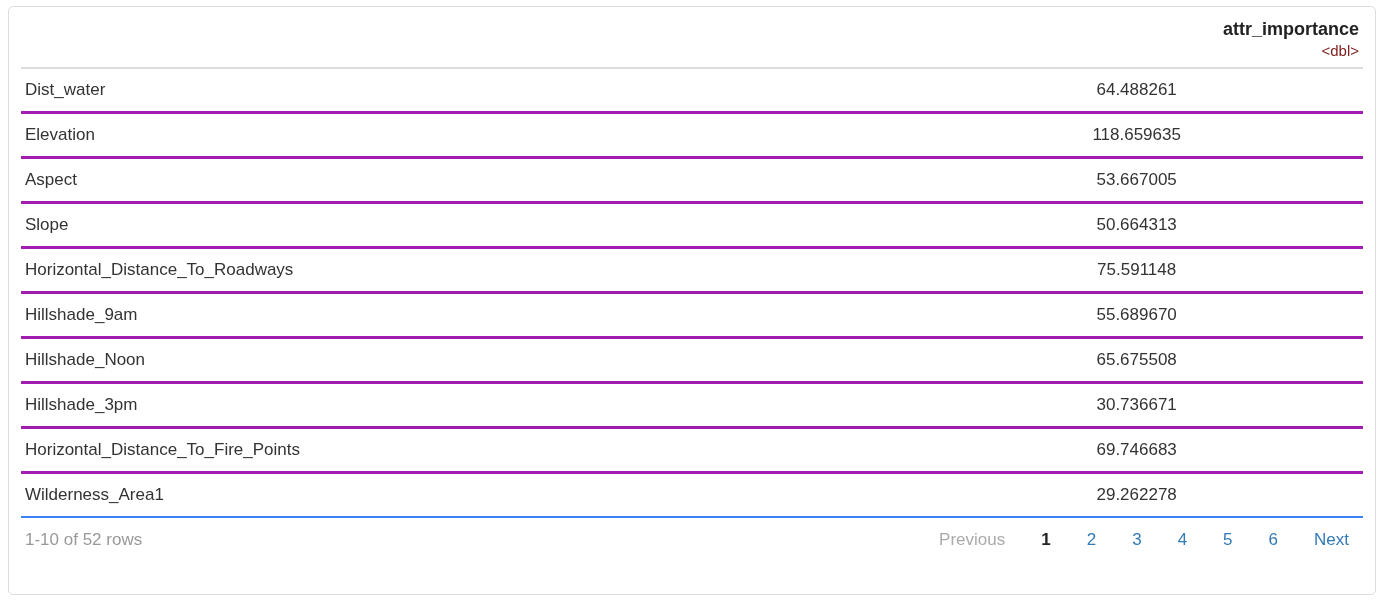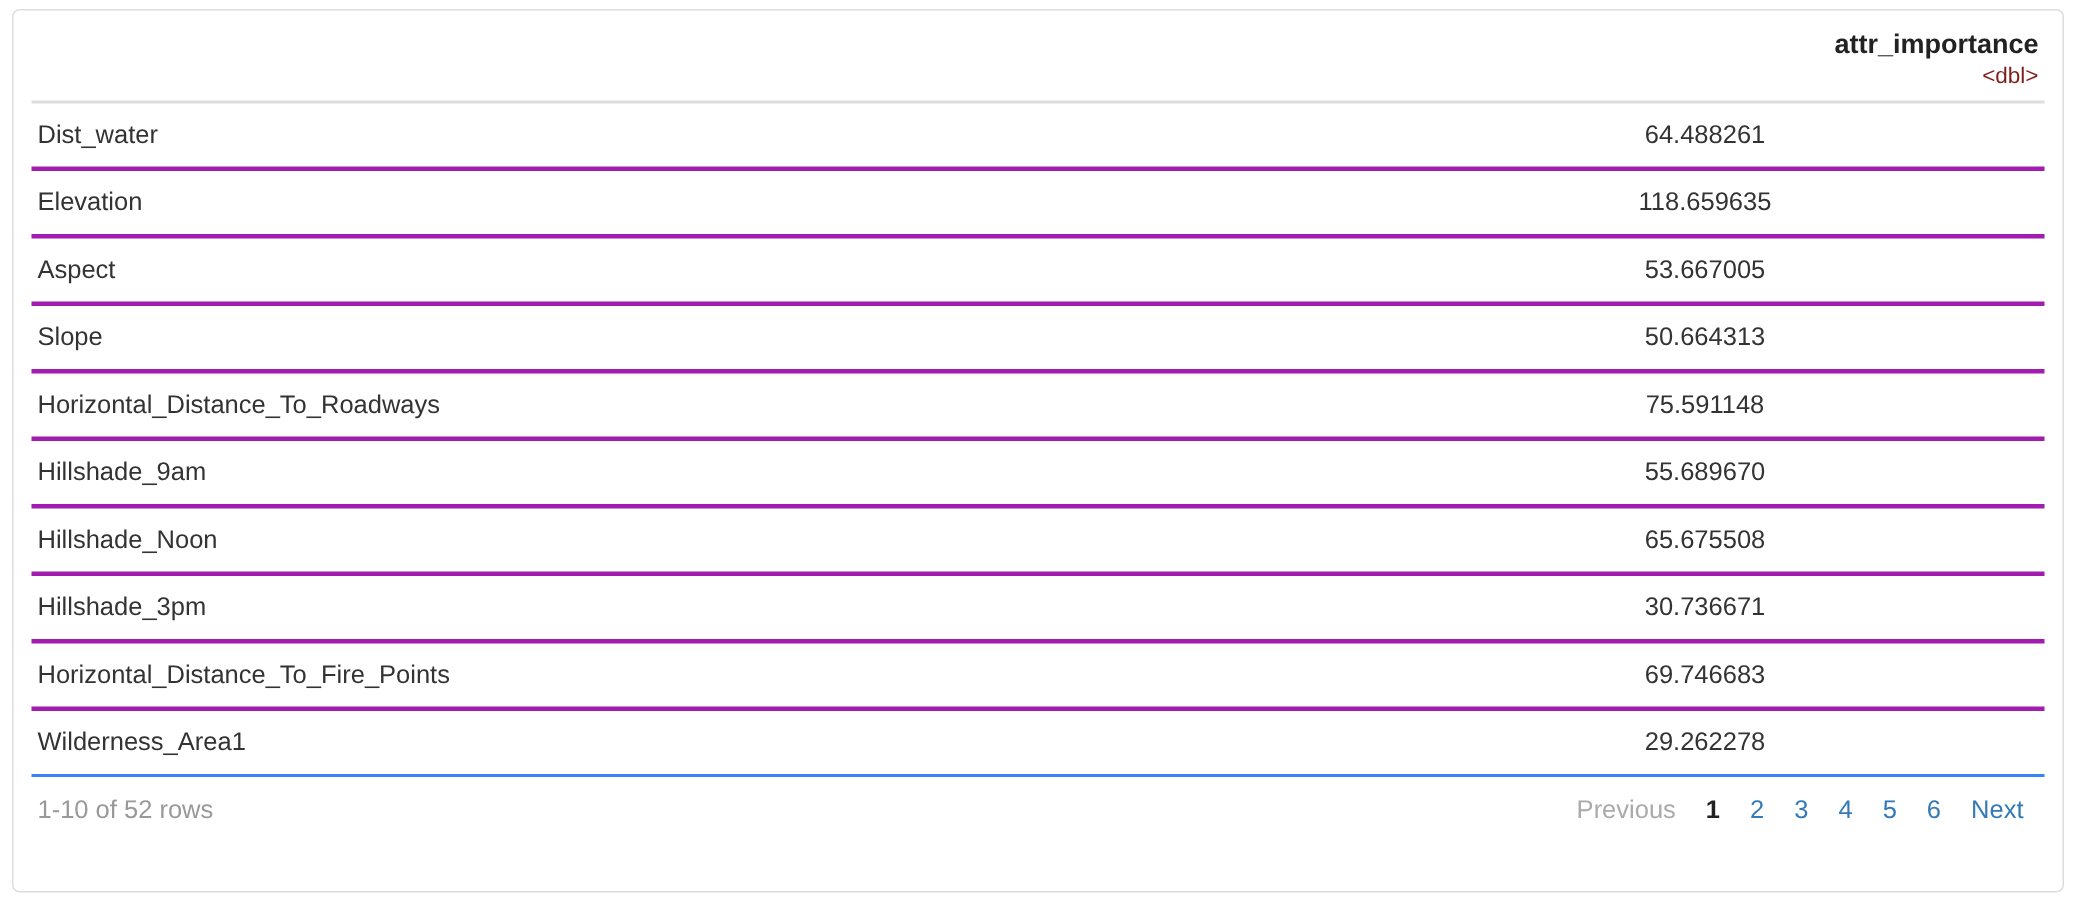--- a/index.html
+++ b/index.html
@@ -58,21 +58,21 @@
   tbody.data-body td.name { text-align: left; }
 
   .footer {
     display: flex;
     justify-content: space-between;
     align-items: center;
     padding: 8px 4px 6px 4px;
     font-size: 17px;
   }
   .status { color: #999; }
-  .pager { display: flex; align-items: center; gap: 0; }
+  .pager { display: flex; align-items: center; gap: 16px; }
   .pager .pbtn {
     padding: 4px 10px;
     color: #337ab7;
     cursor: pointer;
     font-size: 17px;
   }
   .pager .pbtn.disabled { color: #aaa; cursor: default; }
   .pager .pbtn.current { color: #222; font-weight: 700; cursor: default; }
 </style>
 </head>

